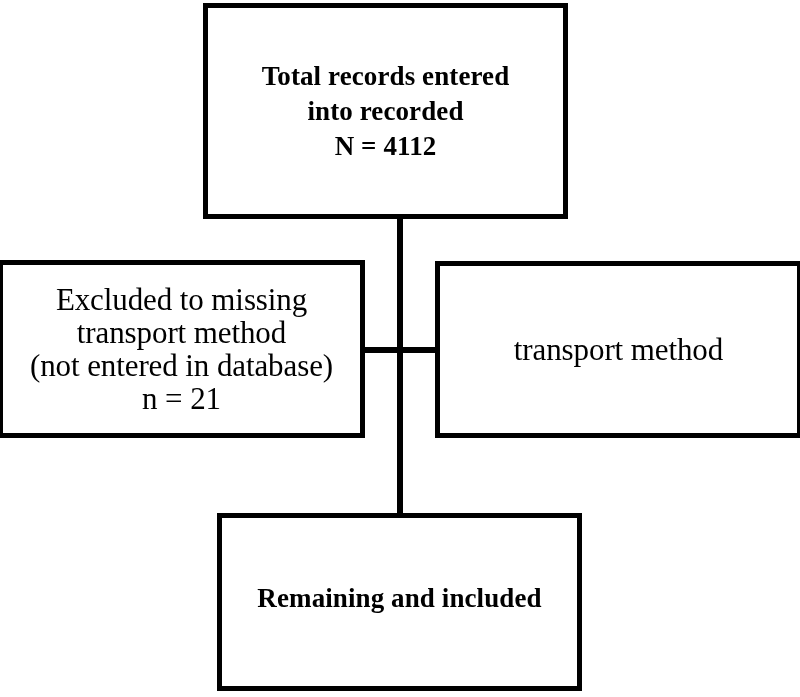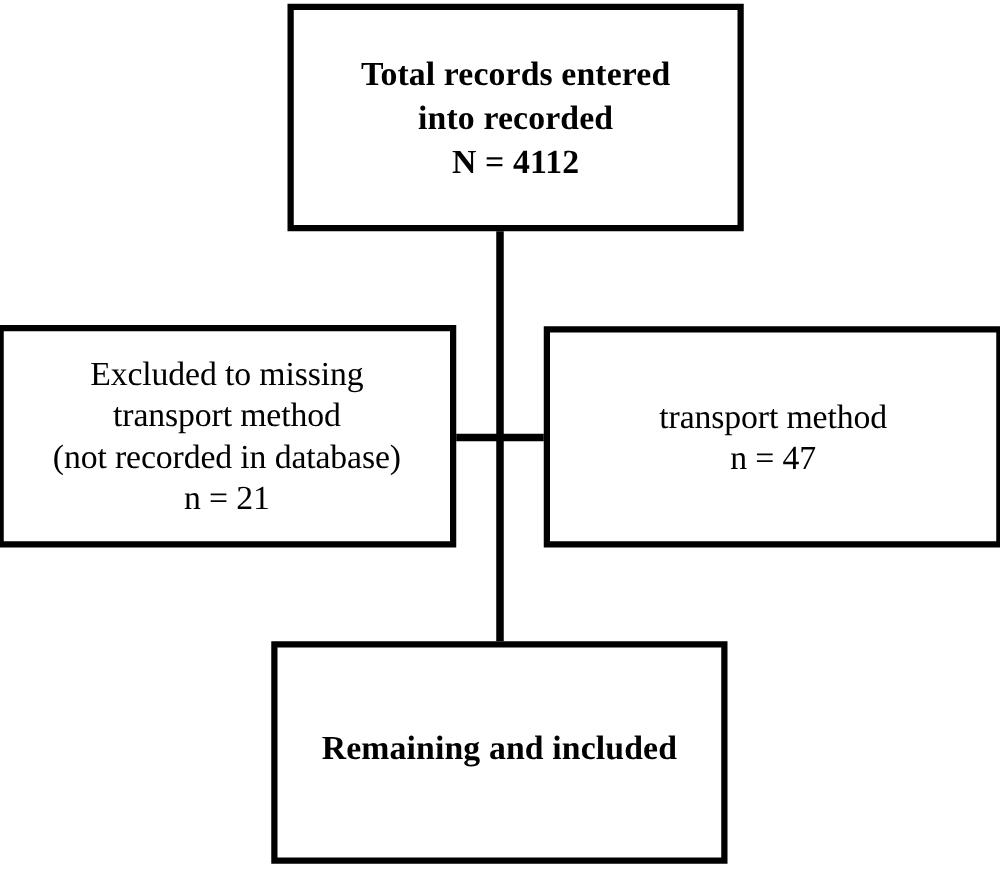--- a/index.html
+++ b/index.html
@@ -58,30 +58,30 @@
   
   .node.primary .line {
     font-weight: bold;
     font-size: 27px;
     line-height: 35px;
     letter-spacing: 0.1px;
   }
   
   .node.exclusion .line {
     font-weight: normal;
-    font-size: 27px;
+    font-size: 31px;
     line-height: 33px;
     letter-spacing: -0.1px;
   }
 
   #node-total {
-    left: 230px;
+    left: 203px;
     top: 3px;
     width: 365px;
-    height: 182px;
+    height: 216px;
     padding-bottom: 0;
   }
   #node-excluded-missing {
     left: -2px;
     top: 260px;
     width: 367px;
     height: 178px;
   }
   #node-excluded-unknown {
     left: 435px;
@@ -108,26 +108,25 @@
 
   <div class="node primary" id="node-total">
     <span class="line">Total records entered</span>
     <span class="line">into recorded</span>
     <span class="line">N = 4112</span>
   </div>
 
   <div class="node exclusion" id="node-excluded-missing">
     <span class="line">Excluded to missing</span>
     <span class="line">transport method</span>
-    <span class="line">(not recorded in database)</span>
+    <span class="line">(not entered in database)</span>
     <span class="line">n = 21</span>
   </div>
 
   <div class="node exclusion" id="node-excluded-unknown">
     <span class="line">transport method</span>
-    <span class="line">n = 47</span>
   </div>
 
   <div class="node primary" id="node-remaining">
     <span class="line">Remaining and included</span>
   </div>
 
 </div>
 
 </body></html>

